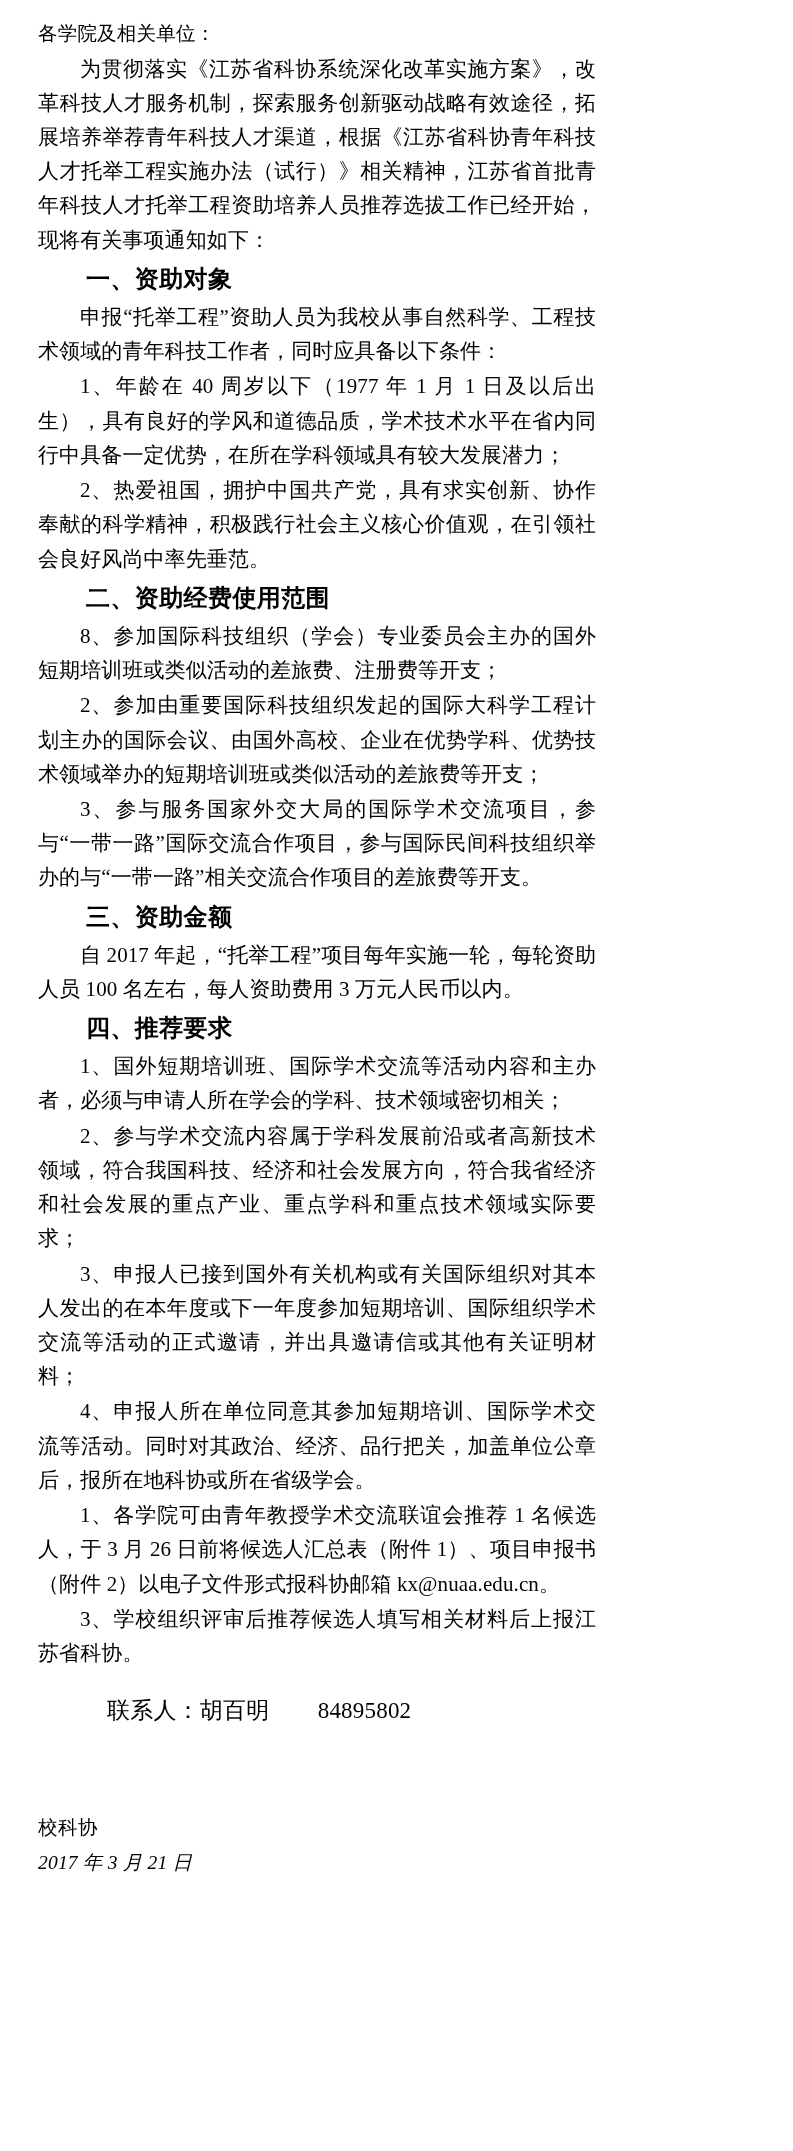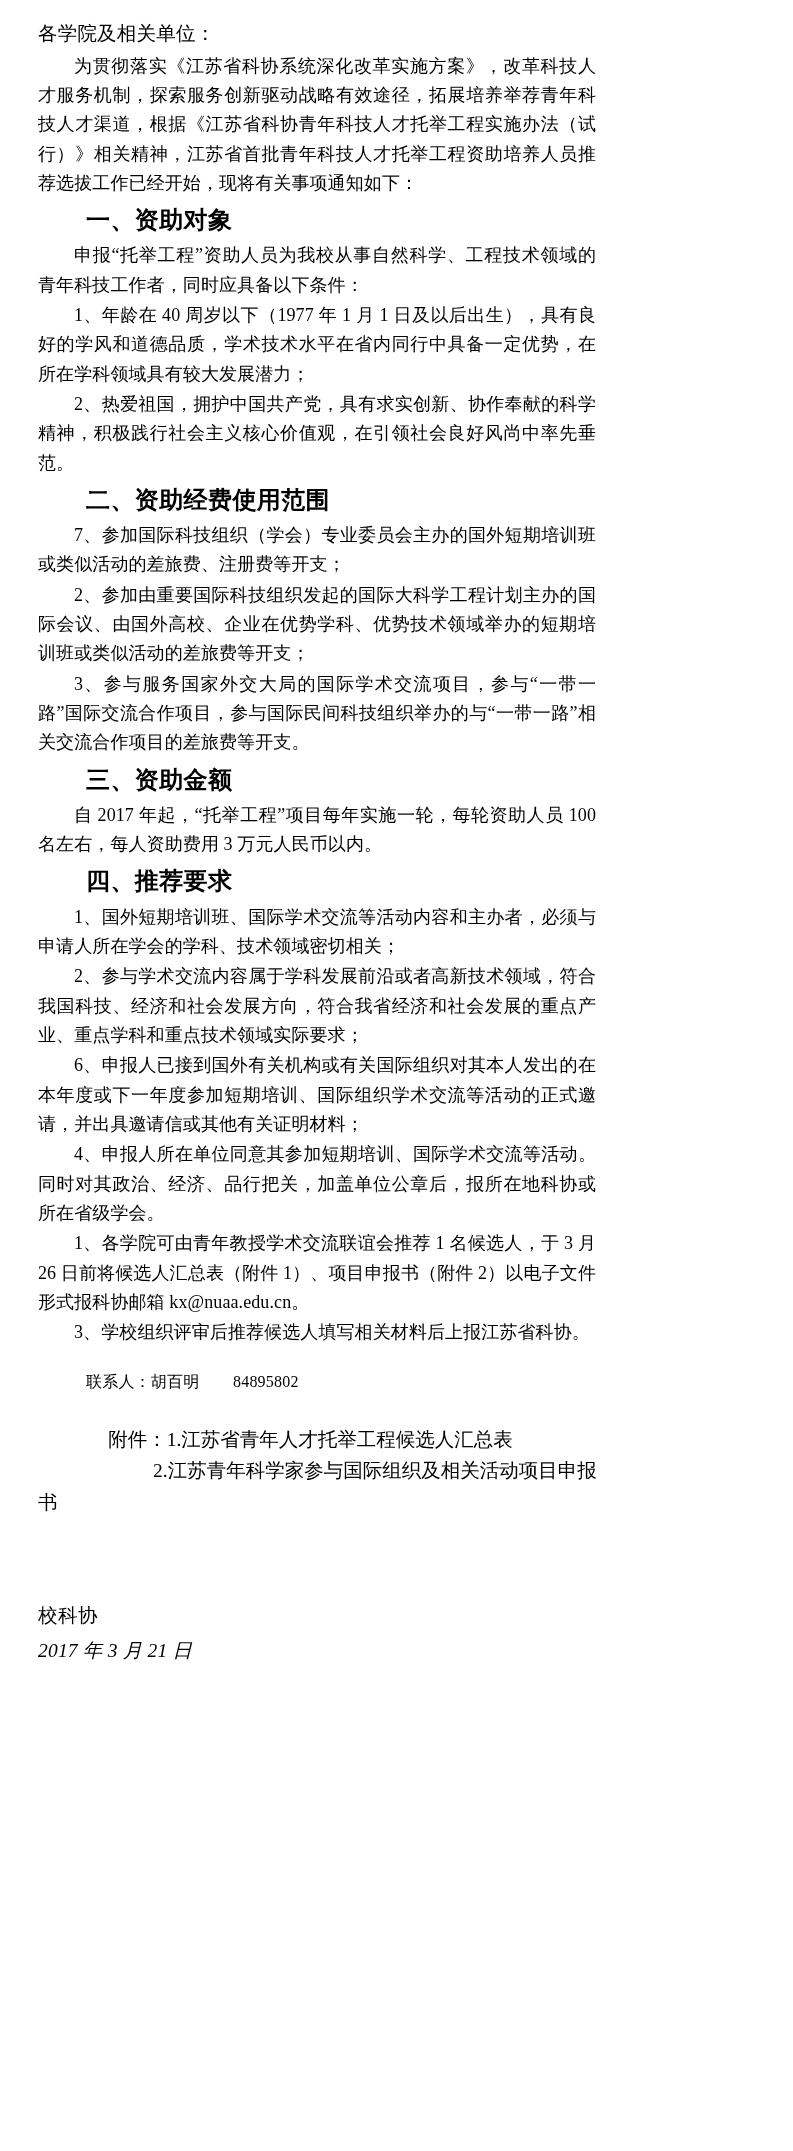--- a/index.html
+++ b/index.html
@@ -20,37 +20,37 @@
     padding: 18px 38px 30px 38px;
     position: relative;
   }
   .salutation {
     font-size: 19.5px;
     line-height: 1.62;
     margin: 0 0 2px 0;
     letter-spacing: 0.2px;
   }
   p.para {
-    font-size: 18px;
+    font-size: 21px;
     line-height: 1.63;
     margin: 0 8px 1px 0;
     text-indent: 2em;
     text-align: justify;
     letter-spacing: 0.1px;
   }
   p.heading {
     font-size: 24px;
     line-height: 1.63;
     margin: 3px 0 1px 0;
     text-indent: 2em;
     font-weight: bold;
     letter-spacing: 0.4px;
   }
   p.contact {
-    font-size: 16px;
+    font-size: 23px;
     line-height: 1.63;
     margin: 22px 0 0 0;
     text-indent: 3em;
     letter-spacing: 0.2px;
   }
   .contact-gap {
     display: inline-block;
     width: 2.1em;
   }
   .attach-block {
@@ -87,47 +87,39 @@
   <p class="salutation">各学院及相关单位：</p>
 
   <p class="para">为贯彻落实《江苏省科协系统深化改革实施方案》，改革科技人才服务机制，探索服务创新驱动战略有效途径，拓展培养举荐青年科技人才渠道，根据《江苏省科协青年科技人才托举工程实施办法（试行）》相关精神，江苏省首批青年科技人才托举工程资助培养人员推荐选拔工作已经开始，现将有关事项通知如下：</p>
 
   <p class="heading">一、资助对象</p>
   <p class="para">申报“托举工程”资助人员为我校从事自然科学、工程技术领域的青年科技工作者，同时应具备以下条件：</p>
   <p class="para">1、年龄在 40 周岁以下（1977 年 1 月 1 日及以后出生），具有良好的学风和道德品质，学术技术水平在省内同行中具备一定优势，在所在学科领域具有较大发展潜力；</p>
   <p class="para">2、热爱祖国，拥护中国共产党，具有求实创新、协作奉献的科学精神，积极践行社会主义核心价值观，在引领社会良好风尚中率先垂范。</p>
 
   <p class="heading">二、资助经费使用范围</p>
-  <p class="para">7、参加国际科技组织（学会）专业委员会主办的国外短期培训班或类似活动的差旅费、注册费等开支；</p>
+  <p class="para">8、参加国际科技组织（学会）专业委员会主办的国外短期培训班或类似活动的差旅费、注册费等开支；</p>
   <p class="para">2、参加由重要国际科技组织发起的国际大科学工程计划主办的国际会议、由国外高校、企业在优势学科、优势技术领域举办的短期培训班或类似活动的差旅费等开支；</p>
   <p class="para">3、参与服务国家外交大局的国际学术交流项目，参与“一带一路”国际交流合作项目，参与国际民间科技组织举办的与“一带一路”相关交流合作项目的差旅费等开支。</p>
 
   <p class="heading">三、资助金额</p>
   <p class="para">自 2017 年起，“托举工程”项目每年实施一轮，每轮资助人员 100 名左右，每人资助费用 3 万元人民币以内。</p>
 
   <p class="heading">四、推荐要求</p>
   <p class="para">1、国外短期培训班、国际学术交流等活动内容和主办者，必须与申请人所在学会的学科、技术领域密切相关；</p>
   <p class="para">2、参与学术交流内容属于学科发展前沿或者高新技术领域，符合我国科技、经济和社会发展方向，符合我省经济和社会发展的重点产业、重点学科和重点技术领域实际要求；</p>
-  <p class="para">6、申报人已接到国外有关机构或有关国际组织对其本人发出的在本年度或下一年度参加短期培训、国际组织学术交流等活动的正式邀请，并出具邀请信或其他有关证明材料；</p>
+  <p class="para">3、申报人已接到国外有关机构或有关国际组织对其本人发出的在本年度或下一年度参加短期培训、国际组织学术交流等活动的正式邀请，并出具邀请信或其他有关证明材料；</p>
   <p class="para">4、申报人所在单位同意其参加短期培训、国际学术交流等活动。同时对其政治、经济、品行把关，加盖单位公章后，报所在地科协或所在省级学会。</p>
 
   <p class="para">1、各学院可由青年教授学术交流联谊会推荐 1 名候选人，于 3 月 26 日前将候选人汇总表（附件 1）、项目申报书（附件 2）以电子文件形式报科协邮箱 kx@nuaa.edu.cn。</p>
   <p class="para">3、学校组织评审后推荐候选人填写相关材料后上报江苏省科协。</p>
 
   <p class="contact">
     <span>联系人：</span><span>胡百明</span><span class="contact-gap"></span><span>84895802</span>
   </p>
 
-  <div class="attach-block">
-    <div class="attach-line1">
-      <span>附件：</span><span>1.江苏省青年人才托举工程候选人汇总表</span>
-    </div>
-    <div class="attach-line2">
-      <span>2.江苏青年科学家参与国际组织及相关活动项目申报书</span>
-    </div>
-  </div>
 
   <div class="sign-block">
     <div class="sign-org">校科协</div>
     <div class="sign-date">2017 年 3 月 21 日</div>
   </div>
 
 </div>
 
 </body></html>

